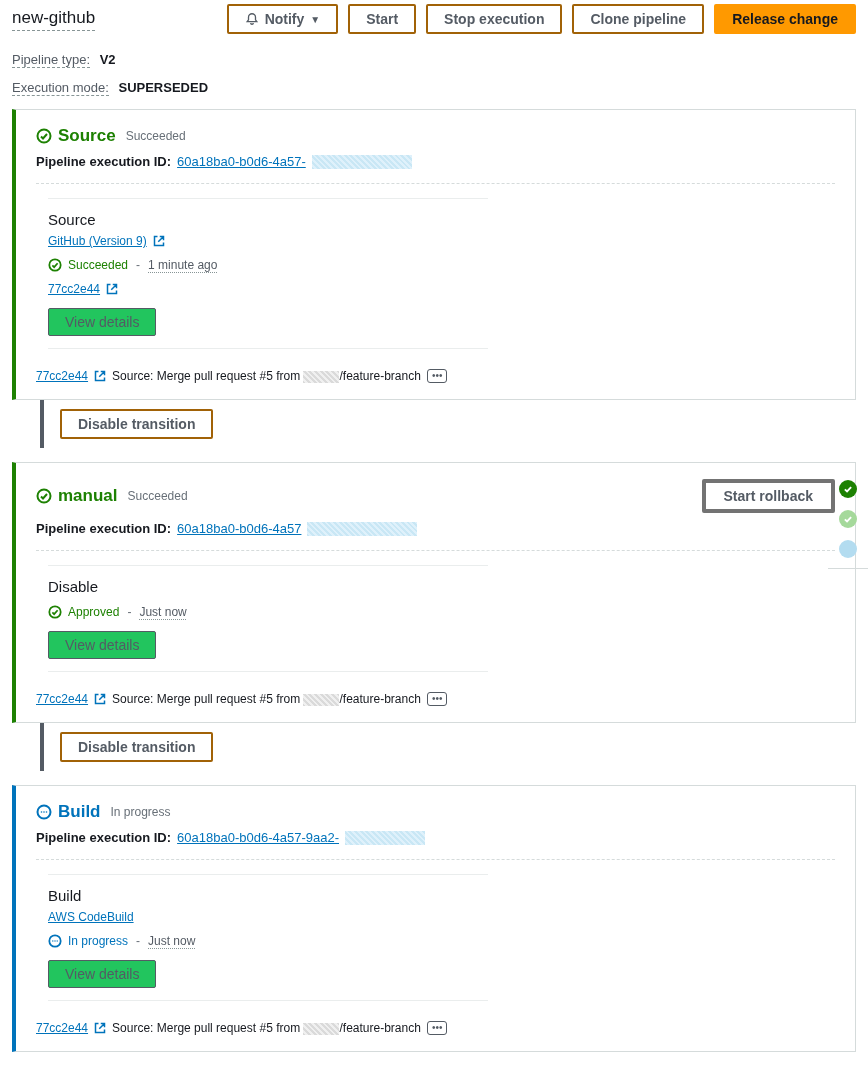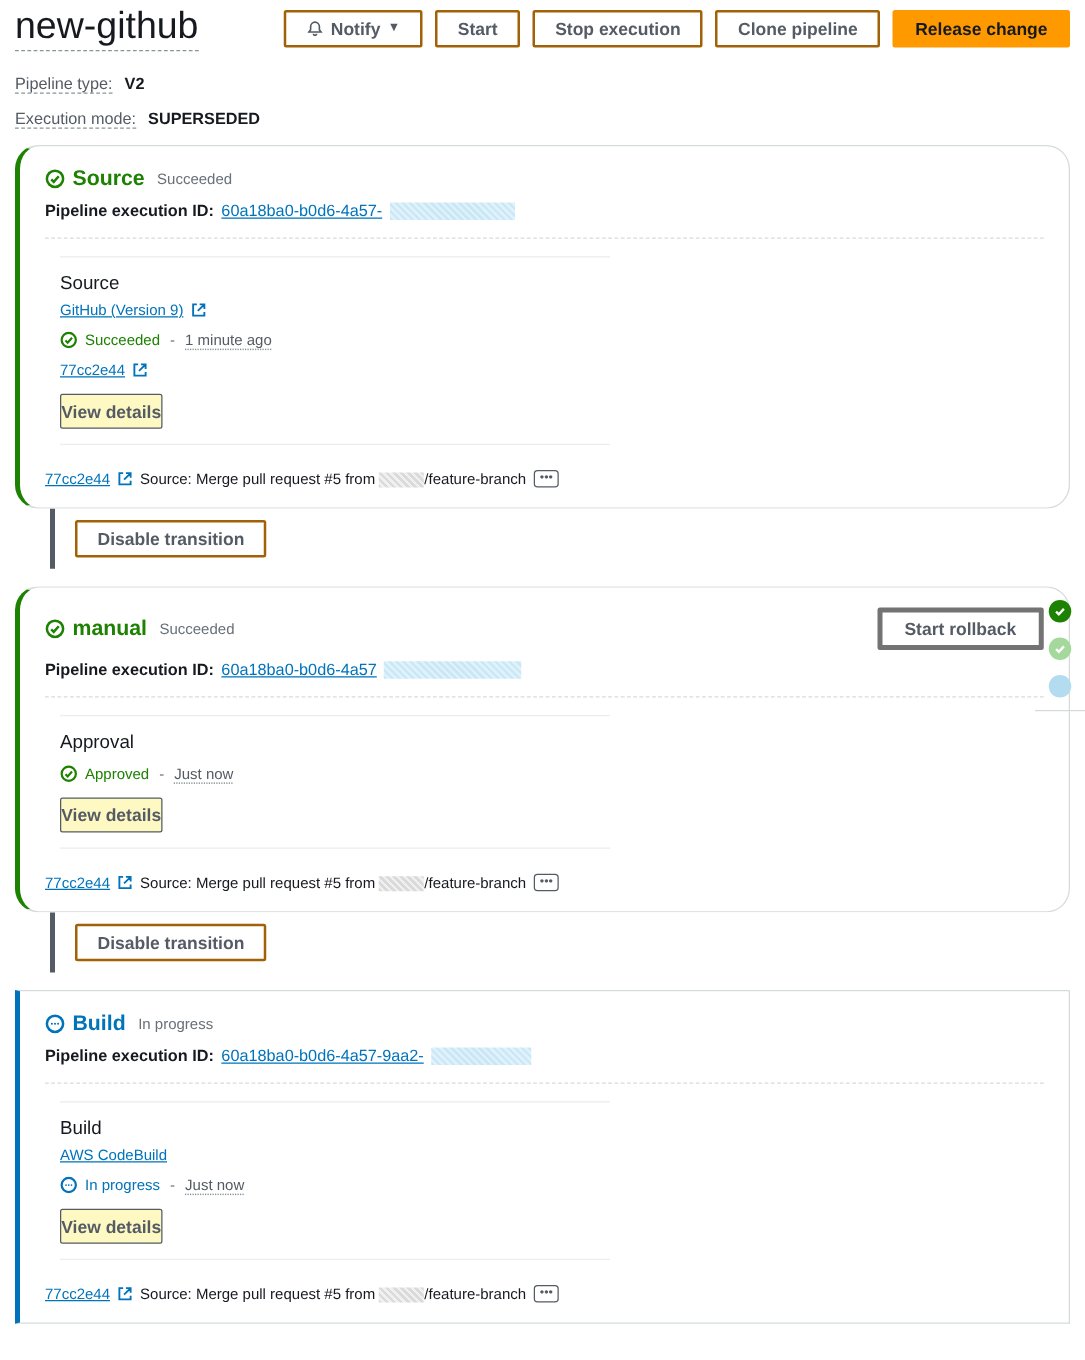--- a/index.html
+++ b/index.html
@@ -15,21 +15,21 @@
 
     
     .header-row {
       display: flex;
       align-items: center;
       justify-content: space-between;
       gap: 10px;
       padding-top: 4px;
     }
     .header-title {
-      font-size: 30px;
+      font-size: 17px;
       font-weight: 400;
       border-bottom: 1px dashed #879596;
       display: inline-block;
       padding-bottom: 2px;
     }
     .header-actions { display: flex; gap: 10px; }
     .btn {
       display: inline-flex;
       align-items: center;
       gap: 6px;
@@ -57,21 +57,21 @@
     .meta-row .meta-val { font-weight: 700; margin-left: 6px; }
 
     
     .stage {
       border: 1px solid #d5dbdb;
       border-left-width: 4px;
       margin-top: 14px;
       background: #fff;
       padding: 0;
     }
-    .stage.success { border-left-color: #1d8102; border-radius: 19px; }
+    .stage.success { border-left-color: #1d8102; }
     .stage.progress { border-left-color: #0073bb; }
     .stage-header {
       display: flex;
       align-items: center;
       justify-content: space-between;
       gap: 10px;
       padding: 16px 20px 0 20px;
     }
     .stage-title-group { display: flex; align-items: center; gap: 10px; }
     .stage-title {
@@ -131,25 +131,25 @@
     .commit-row {
       margin-top: 10px;
       font-size: 12px;
       display: flex;
       align-items: center;
       gap: 6px;
     }
     .view-details-btn {
       display: inline-block;
       margin-top: 12px;
-      padding: 5px 0;
+      padding: 5px 16px;
       font-size: 14px;
-      font-weight: 700;
+      font-weight: 400;
       color: #545b64;
-      background: #fef9c3;
+      background: #22c55e;
       border: 1px solid #545b64;
       border-radius: 2px;
       cursor: pointer;
     }
 
     .stage-footer-commit {
       padding: 10px 20px 16px 20px;
       font-size: 12px;
       display: flex;
       align-items: center;
@@ -348,21 +348,21 @@
     </div>
     <button class="rollback-btn">Start rollback</button>
   </div>
   <div class="stage-execid-row">
     <span class="label">Pipeline execution ID:</span>
     <a href="#" class="idlink">60a18ba0-b0d6-4a57</a>
     <span class="idmask" style="width:110px"></span>
   </div>
   <div class="stage-divider"></div>
   <div class="action-card">
-    <div class="action-title">Approval</div>
+    <div class="action-title">Disable</div>
     <div class="status-row">
       <span class="icon">
         <svg width="14" height="14" viewBox="0 0 16 16" fill="none" stroke="#1d8102" stroke-width="2">
             <circle cx="8" cy="8" r="6.5"></circle>
             <path d="M5 8.5l2 2 4-4.5"></path>
           </svg>
       </span>
       <span class="status-green">Approved</span>
       <span class="status-sep">-</span>
       <span class="status-time">Just now</span>

